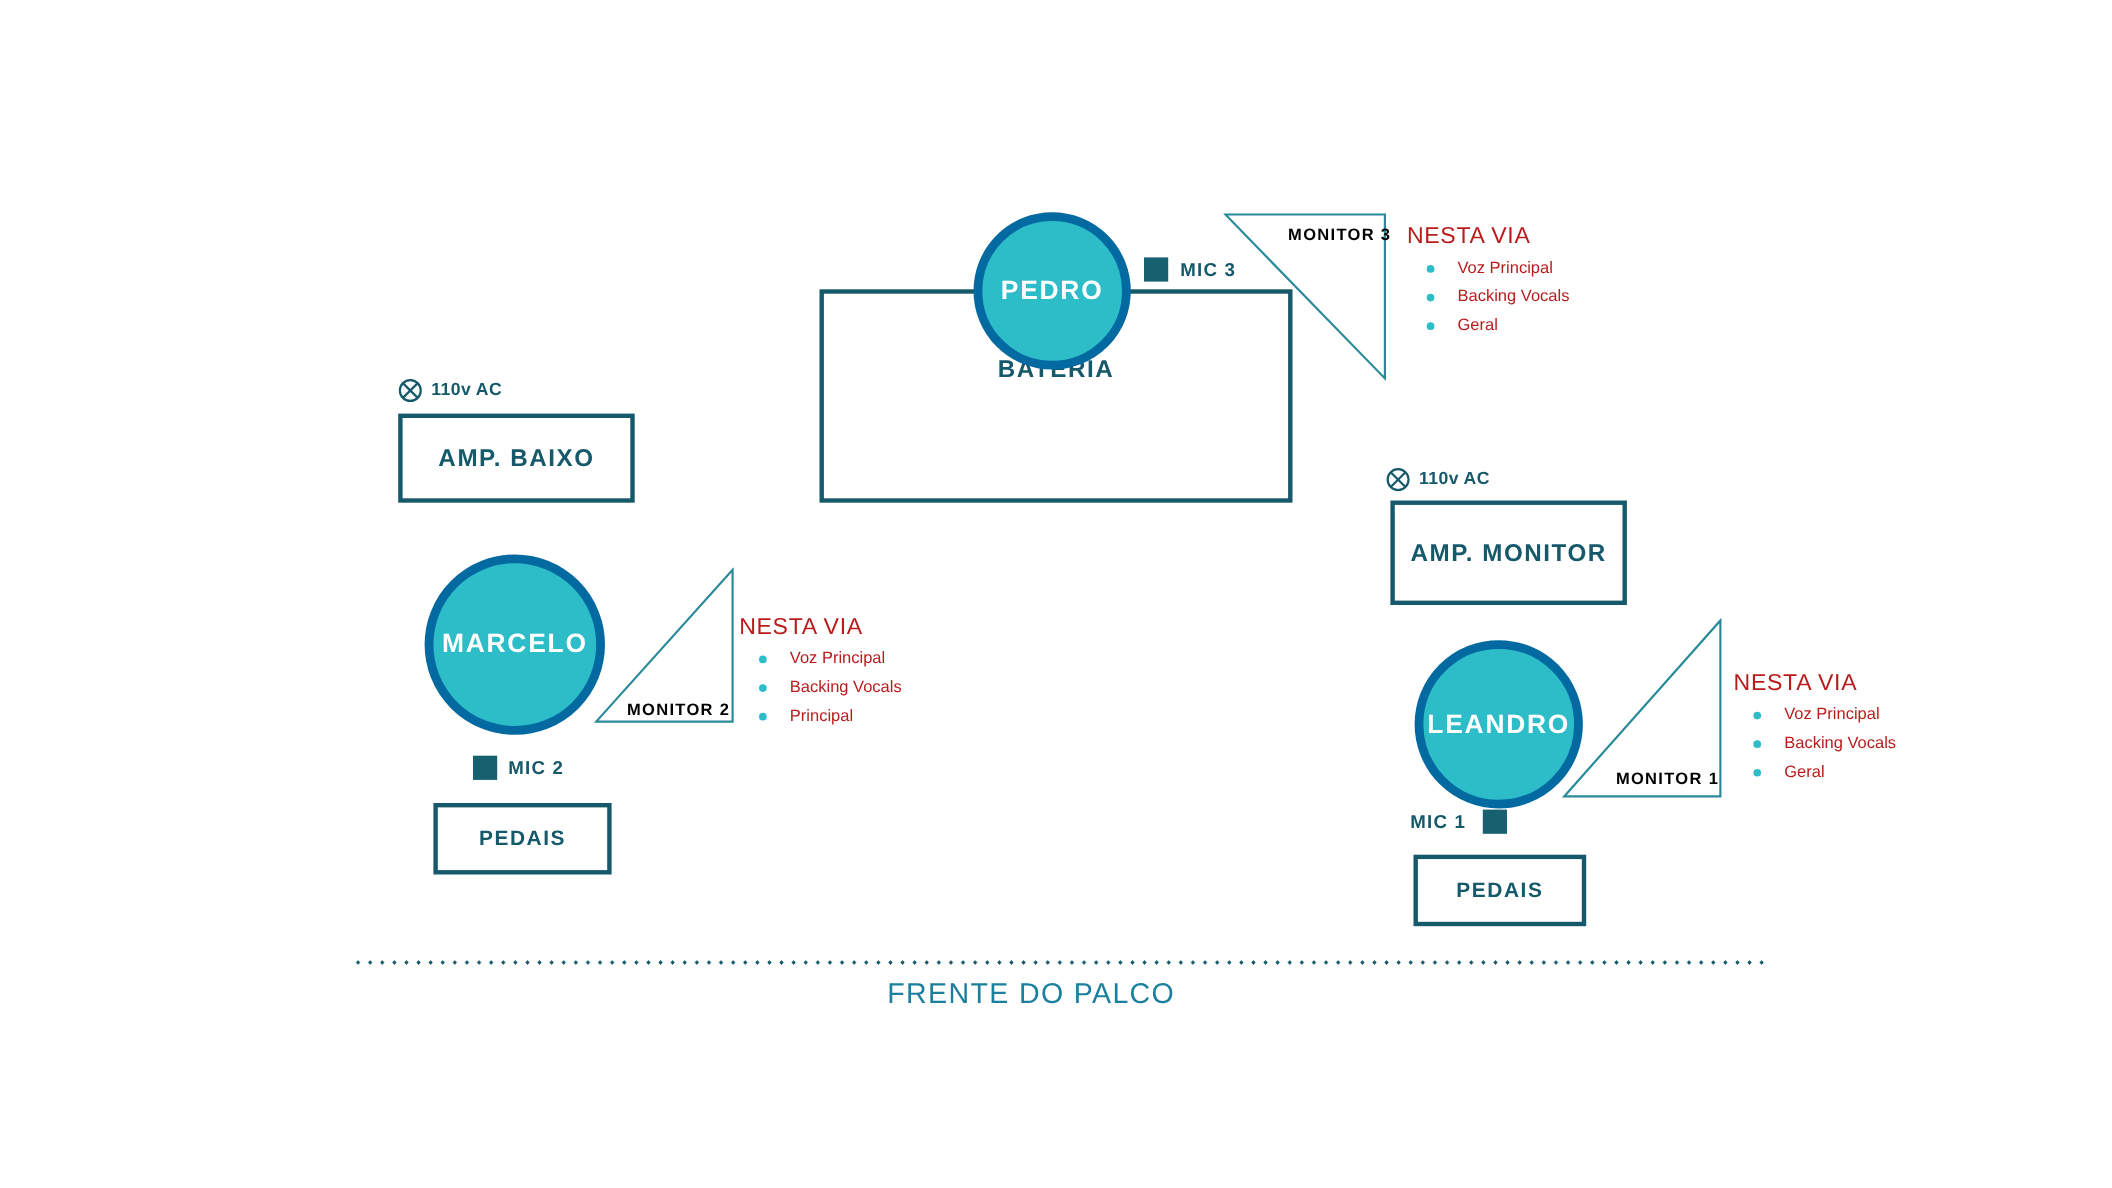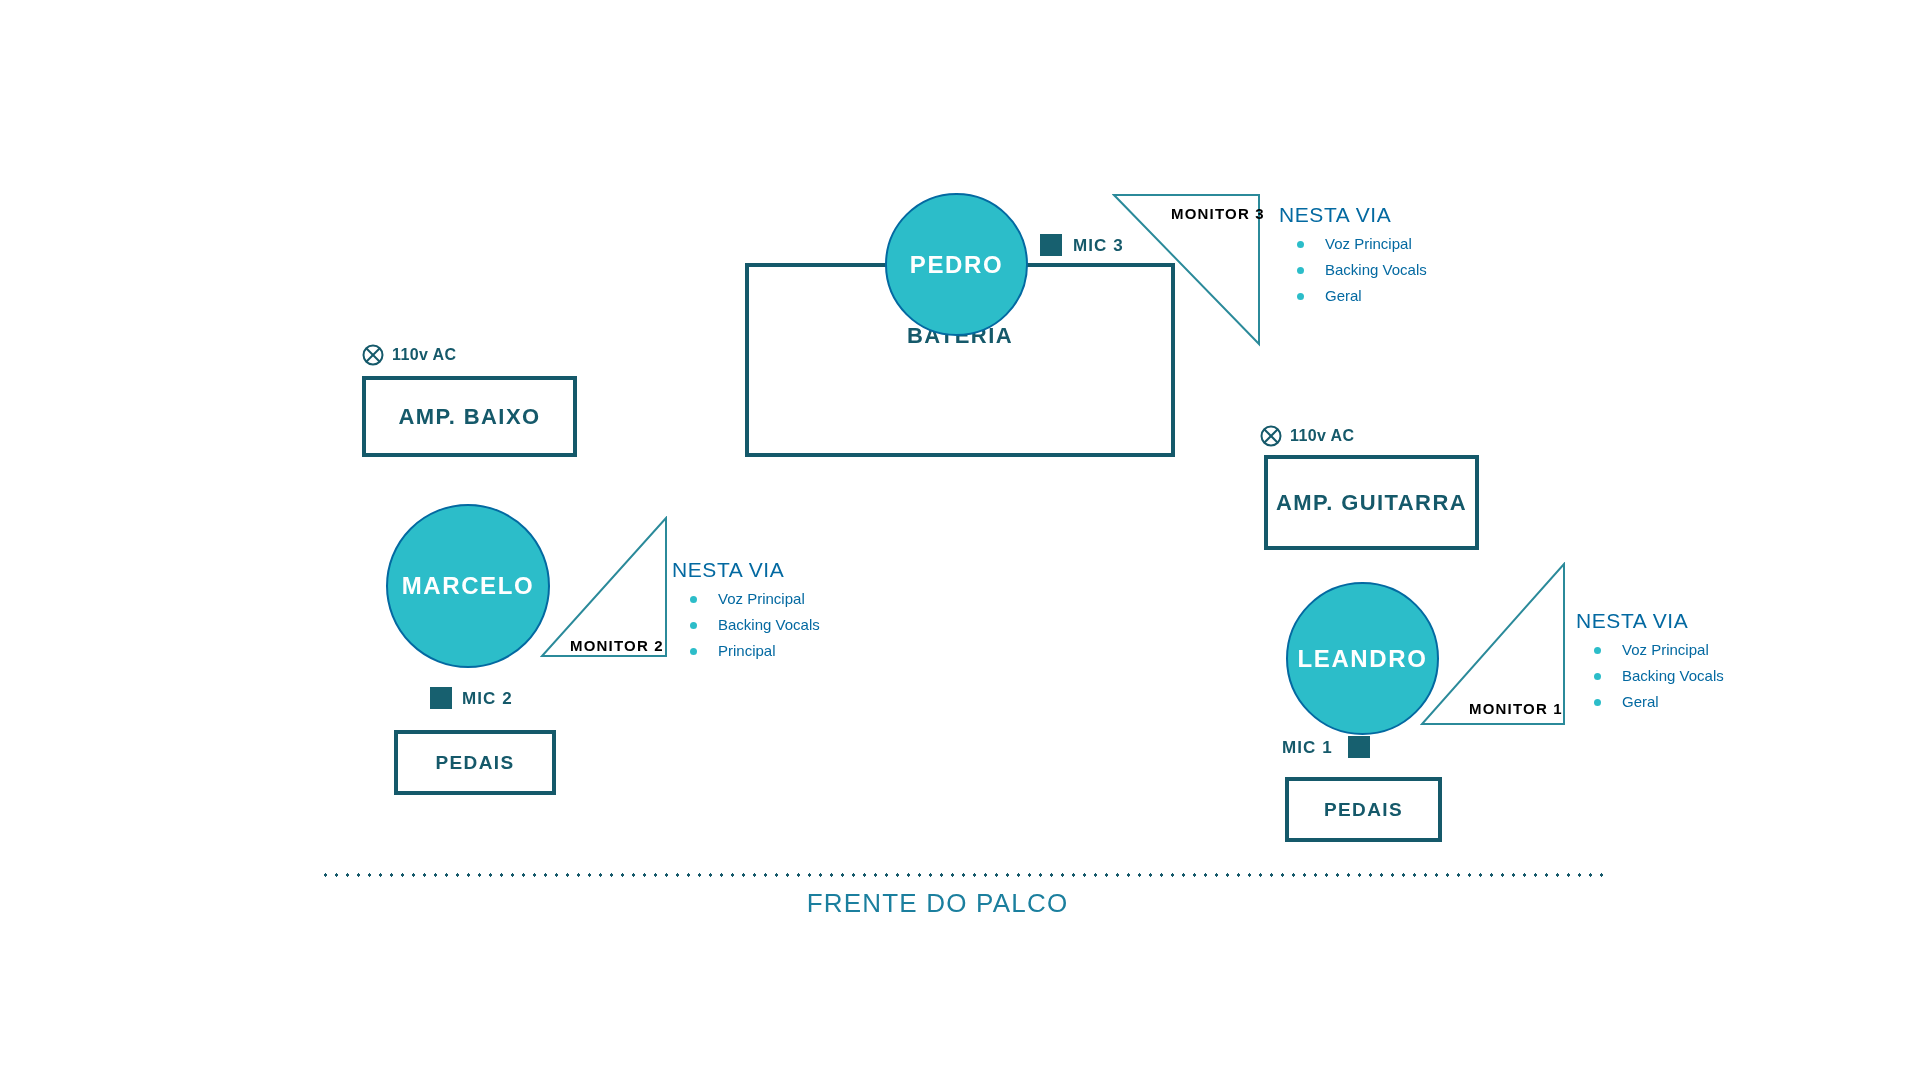--- a/index.html
+++ b/index.html
@@ -41,21 +41,21 @@
     top: 56px;
     left: 0;
     right: 0;
     text-align: center;
   }
 
   .performer {
     position: absolute;
     border-radius: 50%;
     background: #2cbdc9;
-    border: 2px solid #0369a1;
+    border: 8px solid #0369a1;
     box-sizing: border-box;
     display: flex;
     align-items: center;
     justify-content: center;
     z-index: 5;
   }
   .performer-label {
     color: #ffffff;
     font-weight: bold;
     letter-spacing: 1.6px;
@@ -100,21 +100,21 @@
     position: absolute;
     color: #000000;
     font-weight: bold;
     font-size: 15px;
     letter-spacing: 1.2px;
     white-space: nowrap;
   }
 
   .via {
     position: absolute;
-    color: #0369a1;
+    color: #b91c1c;
     white-space: nowrap;
   }
   .via-title {
     font-size: 21px;
     letter-spacing: .6px;
     margin-bottom: 4px;
   }
   .via-list {
     list-style: none;
     margin: 0;
@@ -235,21 +235,21 @@
   <div class="power-icon" style="left:1260px; top:425px;">
     <svg width="22" height="22" viewBox="0 0 22 22" aria-hidden="true">
       <circle cx="11" cy="11" r="9.5" fill="none" stroke="#15596a" stroke-width="2"></circle>
       <line x1="4.5" y1="4.5" x2="17.5" y2="17.5" stroke="#15596a" stroke-width="2"></line>
       <line x1="17.5" y1="4.5" x2="4.5" y2="17.5" stroke="#15596a" stroke-width="2"></line>
     </svg>
   </div>
   <div class="power-label" style="left:1290px; top:427px;">110v AC</div>
 
   <div class="box" style="left:1264px; top:455px; width:215px; height:95px;">
-    <span class="box-label">AMP. GUITARRA</span>
+    <span class="box-label">AMP. MONITOR</span>
   </div>
 
   <div class="performer" style="left:1286px; top:582px; width:153px; height:153px;">
     <span class="performer-label">LEANDRO</span>
   </div>
 
   <div class="monitor" style="left:1420px; top:562px;">
     <svg width="148" height="165" viewBox="0 0 148 165" aria-hidden="true">
       <path d="M144 2 L144 162 L2 162 Z" fill="none" stroke="#2b8a9a" stroke-width="2"></path>
     </svg>

